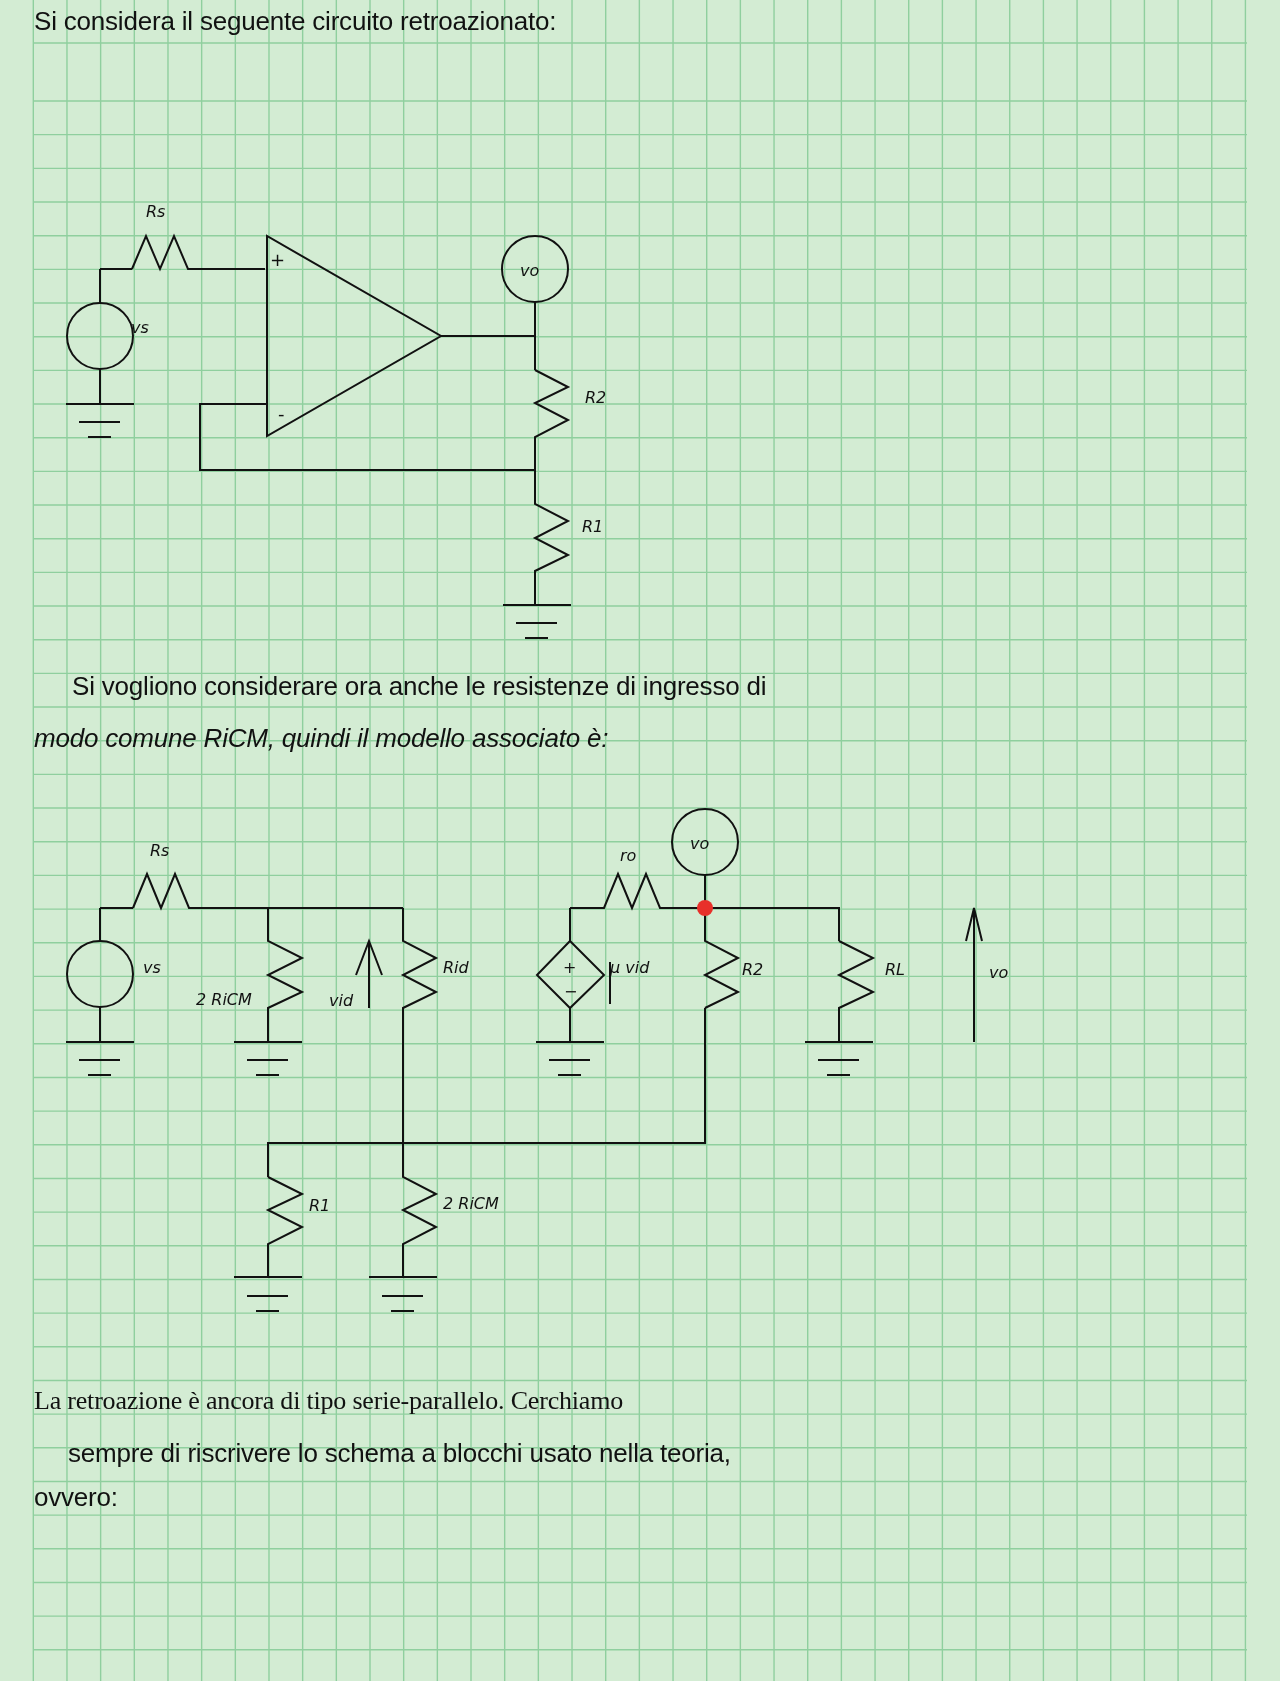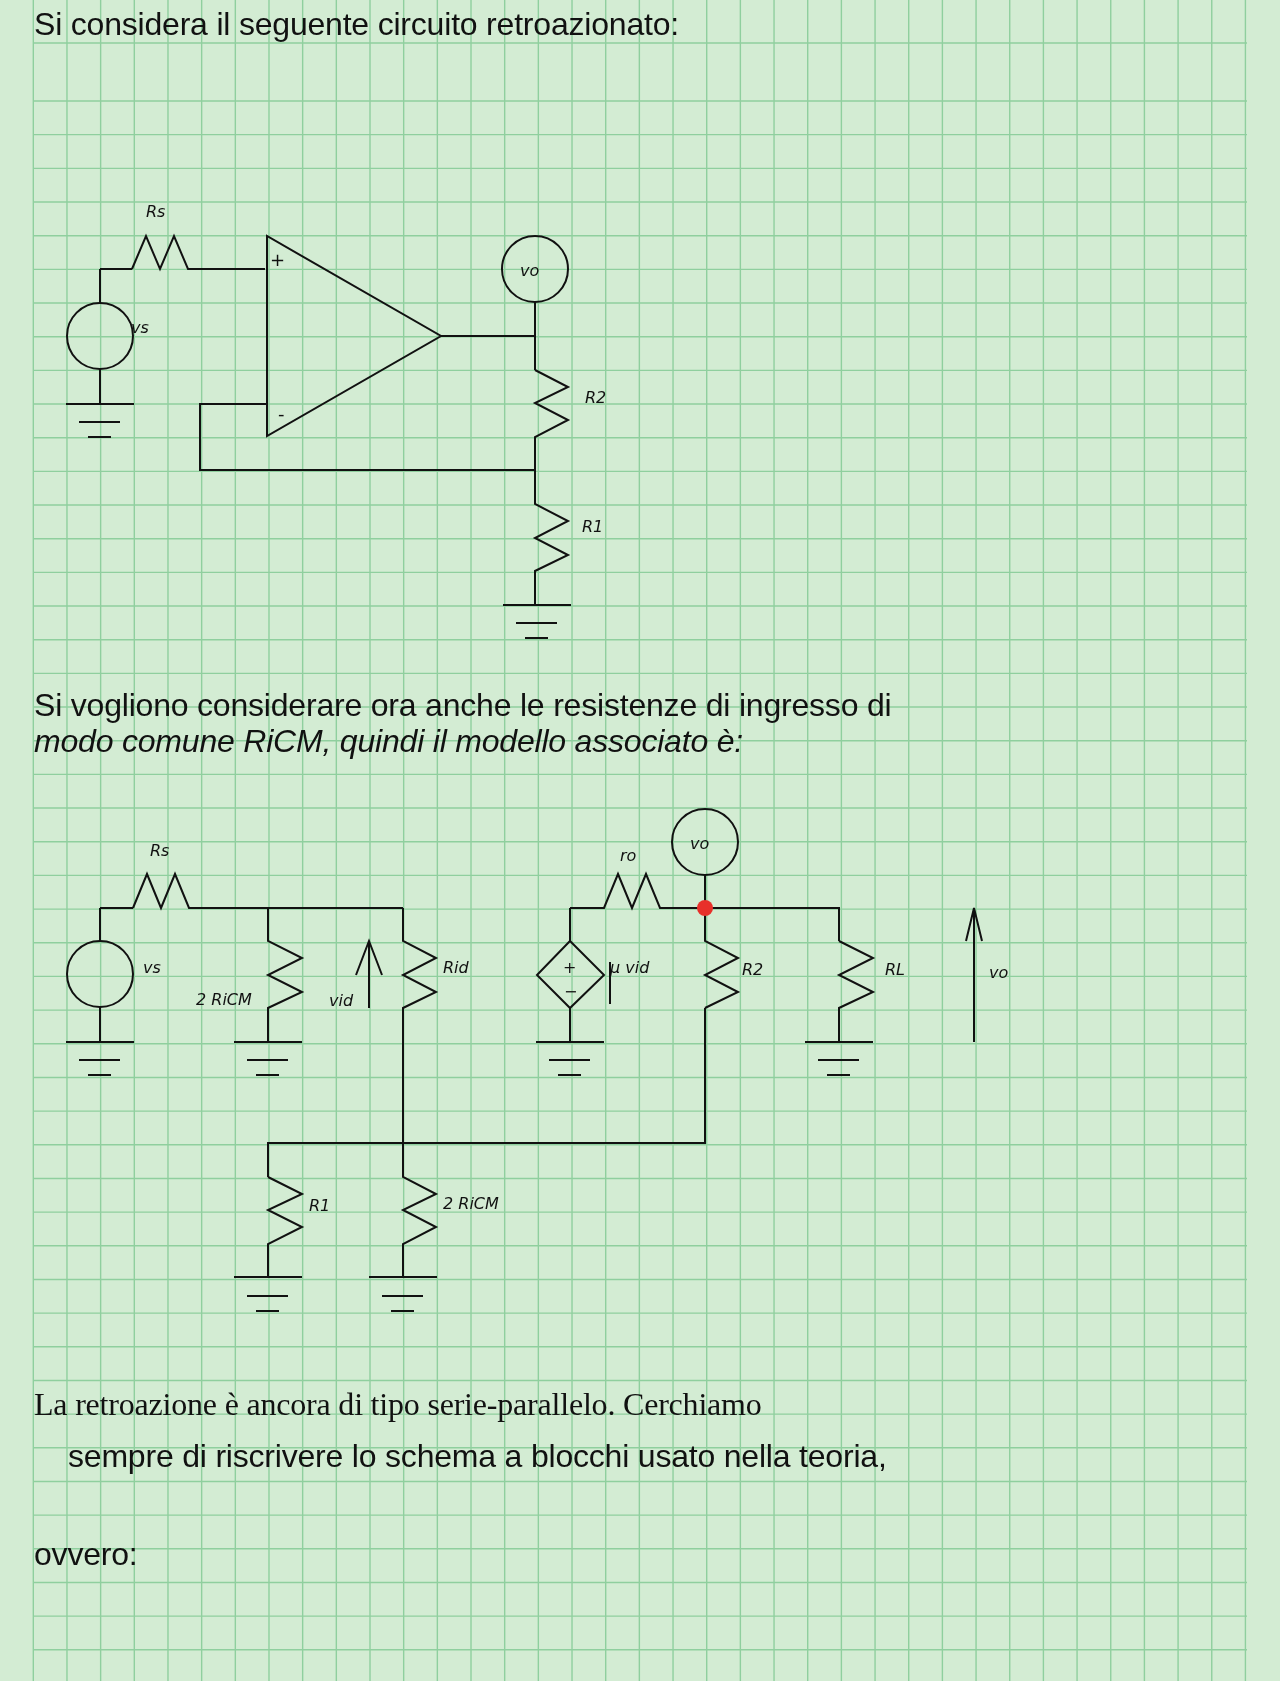--- a/index.html
+++ b/index.html
@@ -5,21 +5,21 @@
   html, body { margin: 0; padding: 0; }
   body {
     width: 1280px; height: 1681px;
     background: #d3ecd3;
     position: relative; overflow: hidden;
     font-family: "Liberation Sans", sans-serif;
   }
   #grid { position: absolute; left: 0; top: 0; }
   .text-line {
     position: absolute; left: 34px;
-    font-size: 32px; color: #111;
+    font-size: 26px; color: #111;
     line-height: 1; white-space: nowrap;
     letter-spacing: -0.2px;
   }
   #circuits { position: absolute; left: 0; top: 0; }
   .hw { font-family: "DejaVu Sans", sans-serif; font-size: 16px; fill: #111; font-style: italic; }
 </style>
 </head>
 <body>
 
 <svg id="grid" width="1280" height="1681" xmlns="http://www.w3.org/2000/svg">
@@ -104,25 +104,25 @@
     <line x1="33.3" x2="1247" y1="1447.8000000000004" y2="1447.8000000000004" stroke="#8fcf9e" stroke-width="1.4"></line>
     <line x1="33.3" x2="1247" y1="1481.4700000000005" y2="1481.4700000000005" stroke="#8fcf9e" stroke-width="1.4"></line>
     <line x1="33.3" x2="1247" y1="1515.1400000000006" y2="1515.1400000000006" stroke="#8fcf9e" stroke-width="1.4"></line>
     <line x1="33.3" x2="1247" y1="1548.8100000000006" y2="1548.8100000000006" stroke="#8fcf9e" stroke-width="1.4"></line>
     <line x1="33.3" x2="1247" y1="1582.4800000000007" y2="1582.4800000000007" stroke="#8fcf9e" stroke-width="1.4"></line>
     <line x1="33.3" x2="1247" y1="1616.1500000000008" y2="1616.1500000000008" stroke="#8fcf9e" stroke-width="1.4"></line>
     <line x1="33.3" x2="1247" y1="1649.8200000000008" y2="1649.8200000000008" stroke="#8fcf9e" stroke-width="1.4"></line>
   </svg>
 
 <div class="text-line" style="top:8px;">Si considera il seguente circuito retroazionato:</div>
-<div class="text-line" style="top:689px;">Si vogliono considerare ora anche le resistenze di ingresso di</div>
+<div class="text-line" style="top:673px;padding-left:38px;">Si vogliono considerare ora anche le resistenze di ingresso di</div>
 <div class="text-line" style="top:725px;font-style:italic;">modo comune RiCM, quindi il modello associato è:</div>
 <div class="text-line" style="top:1388px;font-family:Liberation Serif, serif;">La retroazione è ancora di tipo serie-parallelo. Cerchiamo</div>
 <div class="text-line" style="top:1440px;margin-left:34px;">sempre di riscrivere lo schema a blocchi usato nella teoria,</div>
-<div class="text-line" style="top:1538px;">ovvero:</div>
+<div class="text-line" style="top:1484px;">ovvero:</div>
 
 <svg id="circuits" width="1280" height="1681" xmlns="http://www.w3.org/2000/svg" fill="none" stroke="#111" stroke-width="2" stroke-linejoin="miter">
 
   <g>
 
     <g>
       <circle cx="100" cy="336" r="33"></circle>
       <line x1="100" y1="303" x2="100" y2="269"></line>
       <line x1="100" y1="269" x2="132" y2="269"></line>
       <line x1="100" y1="369" x2="100" y2="404"></line>

